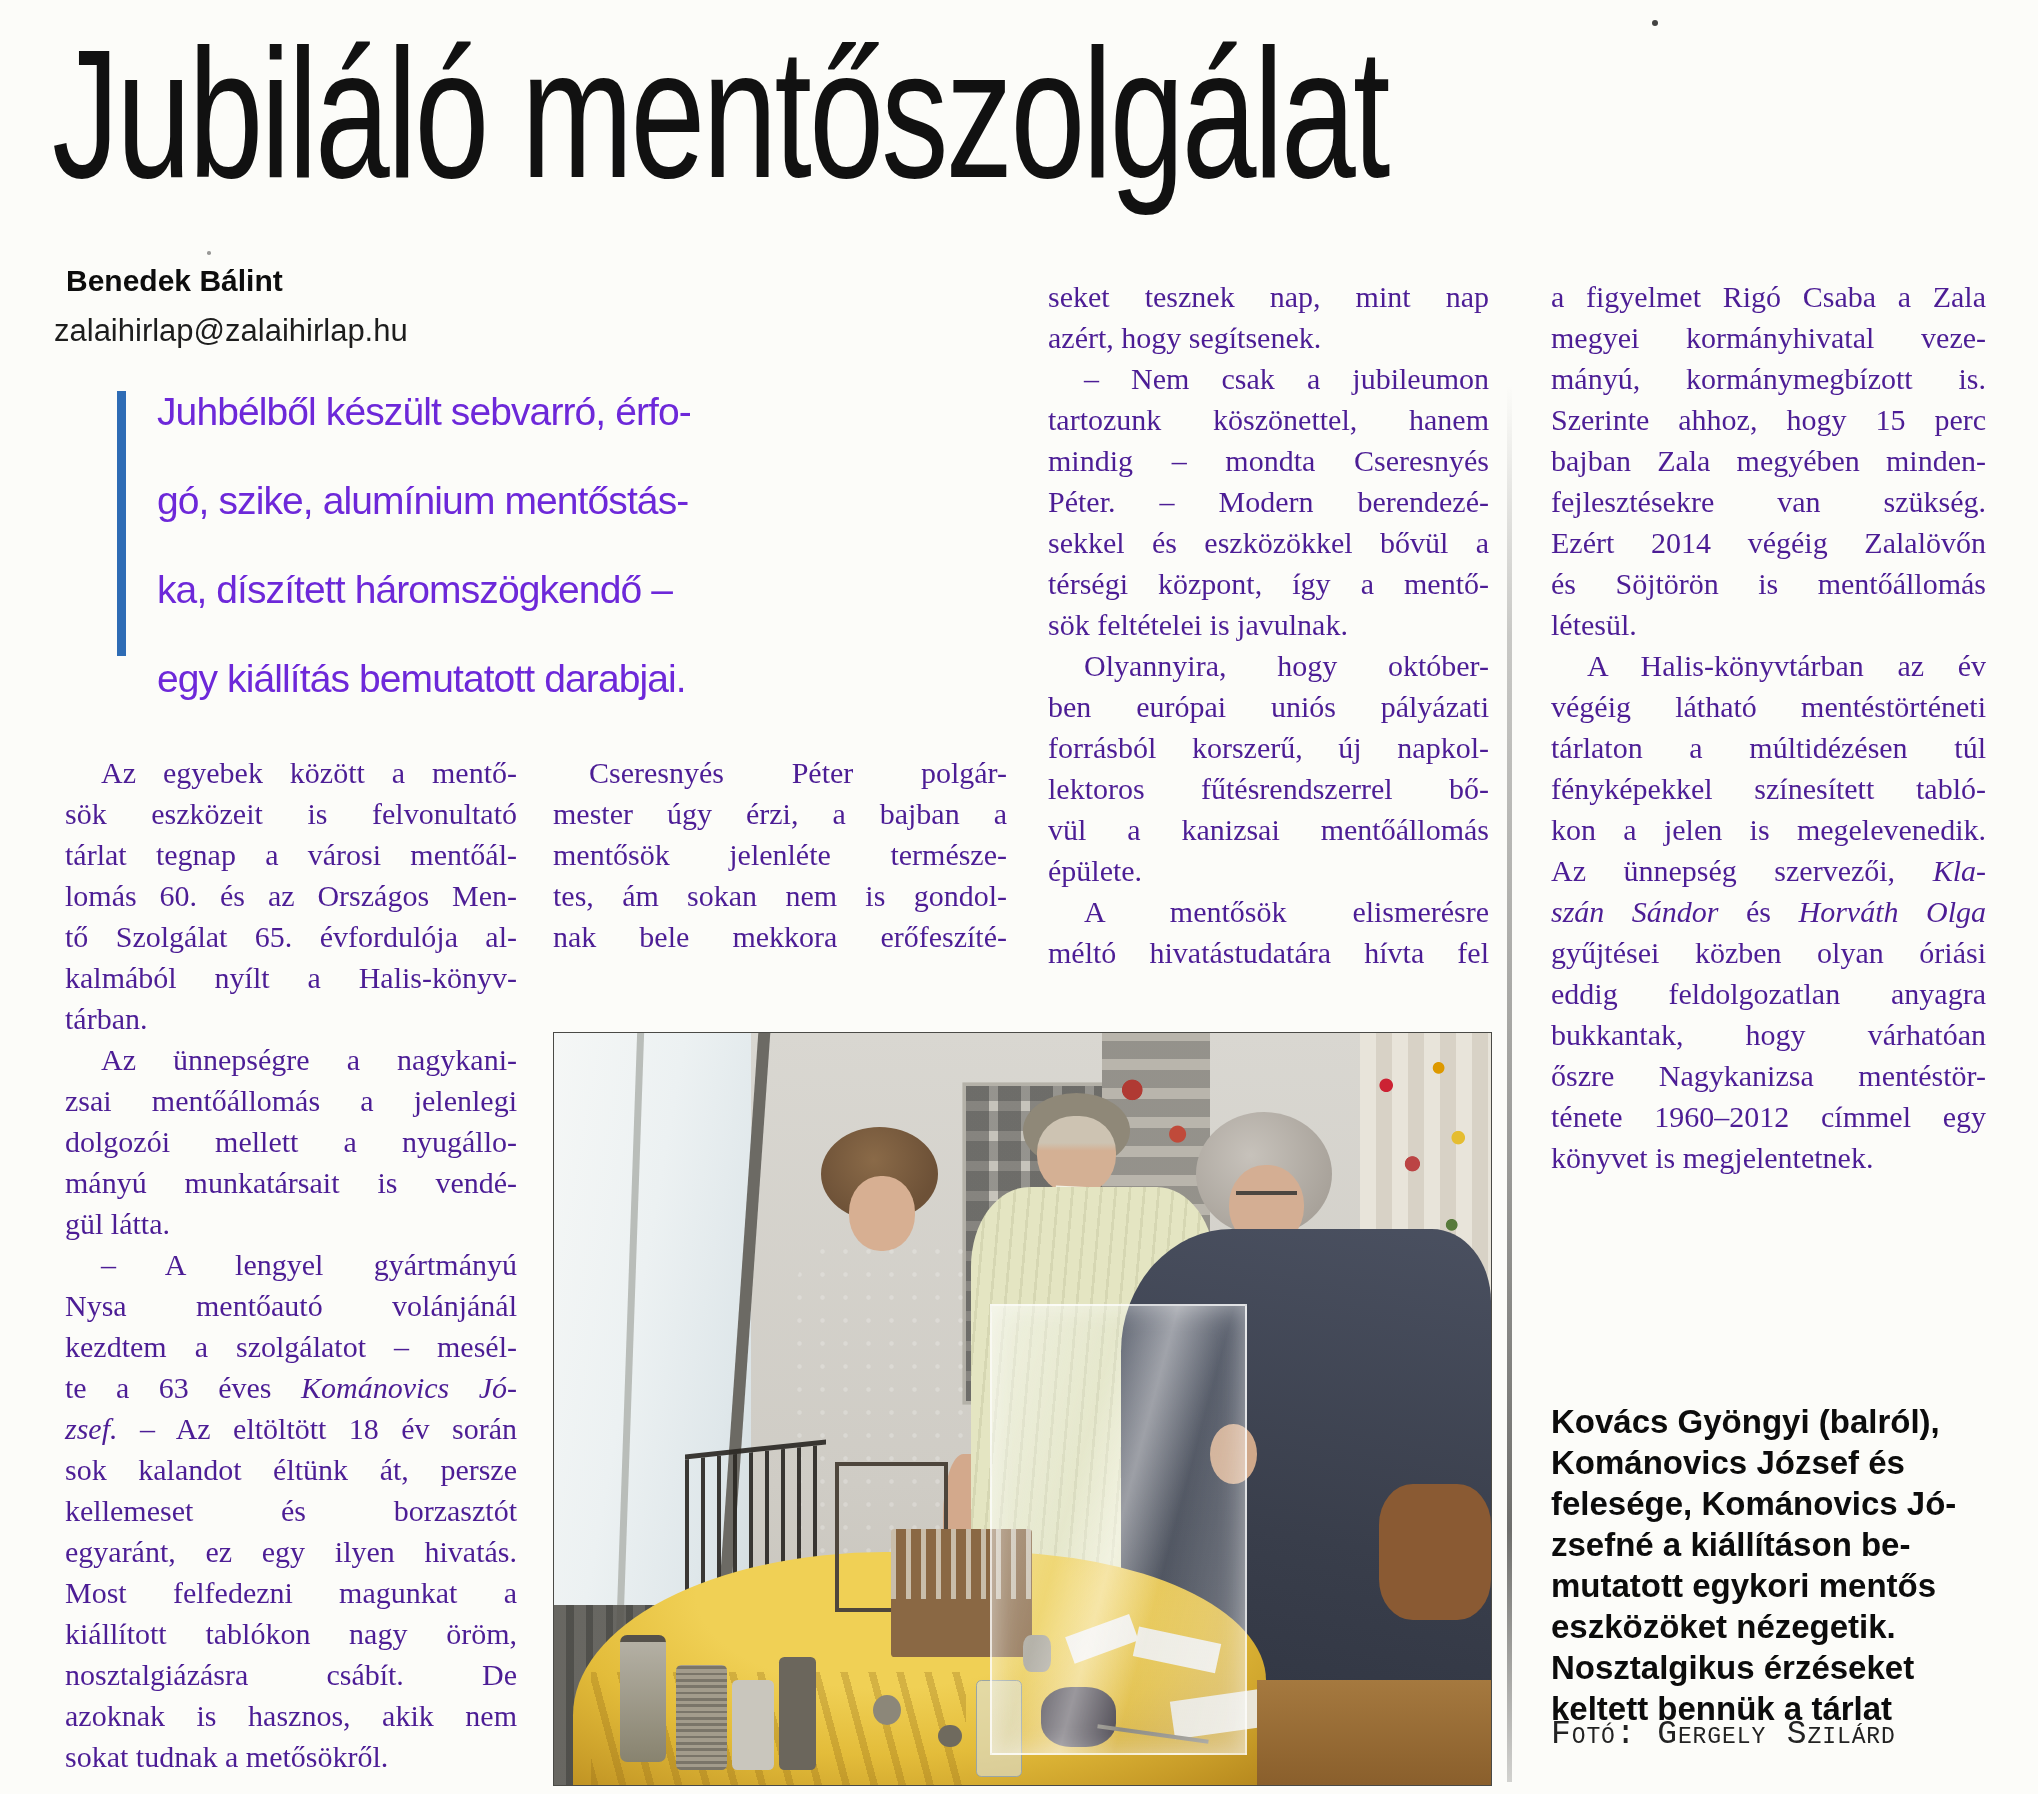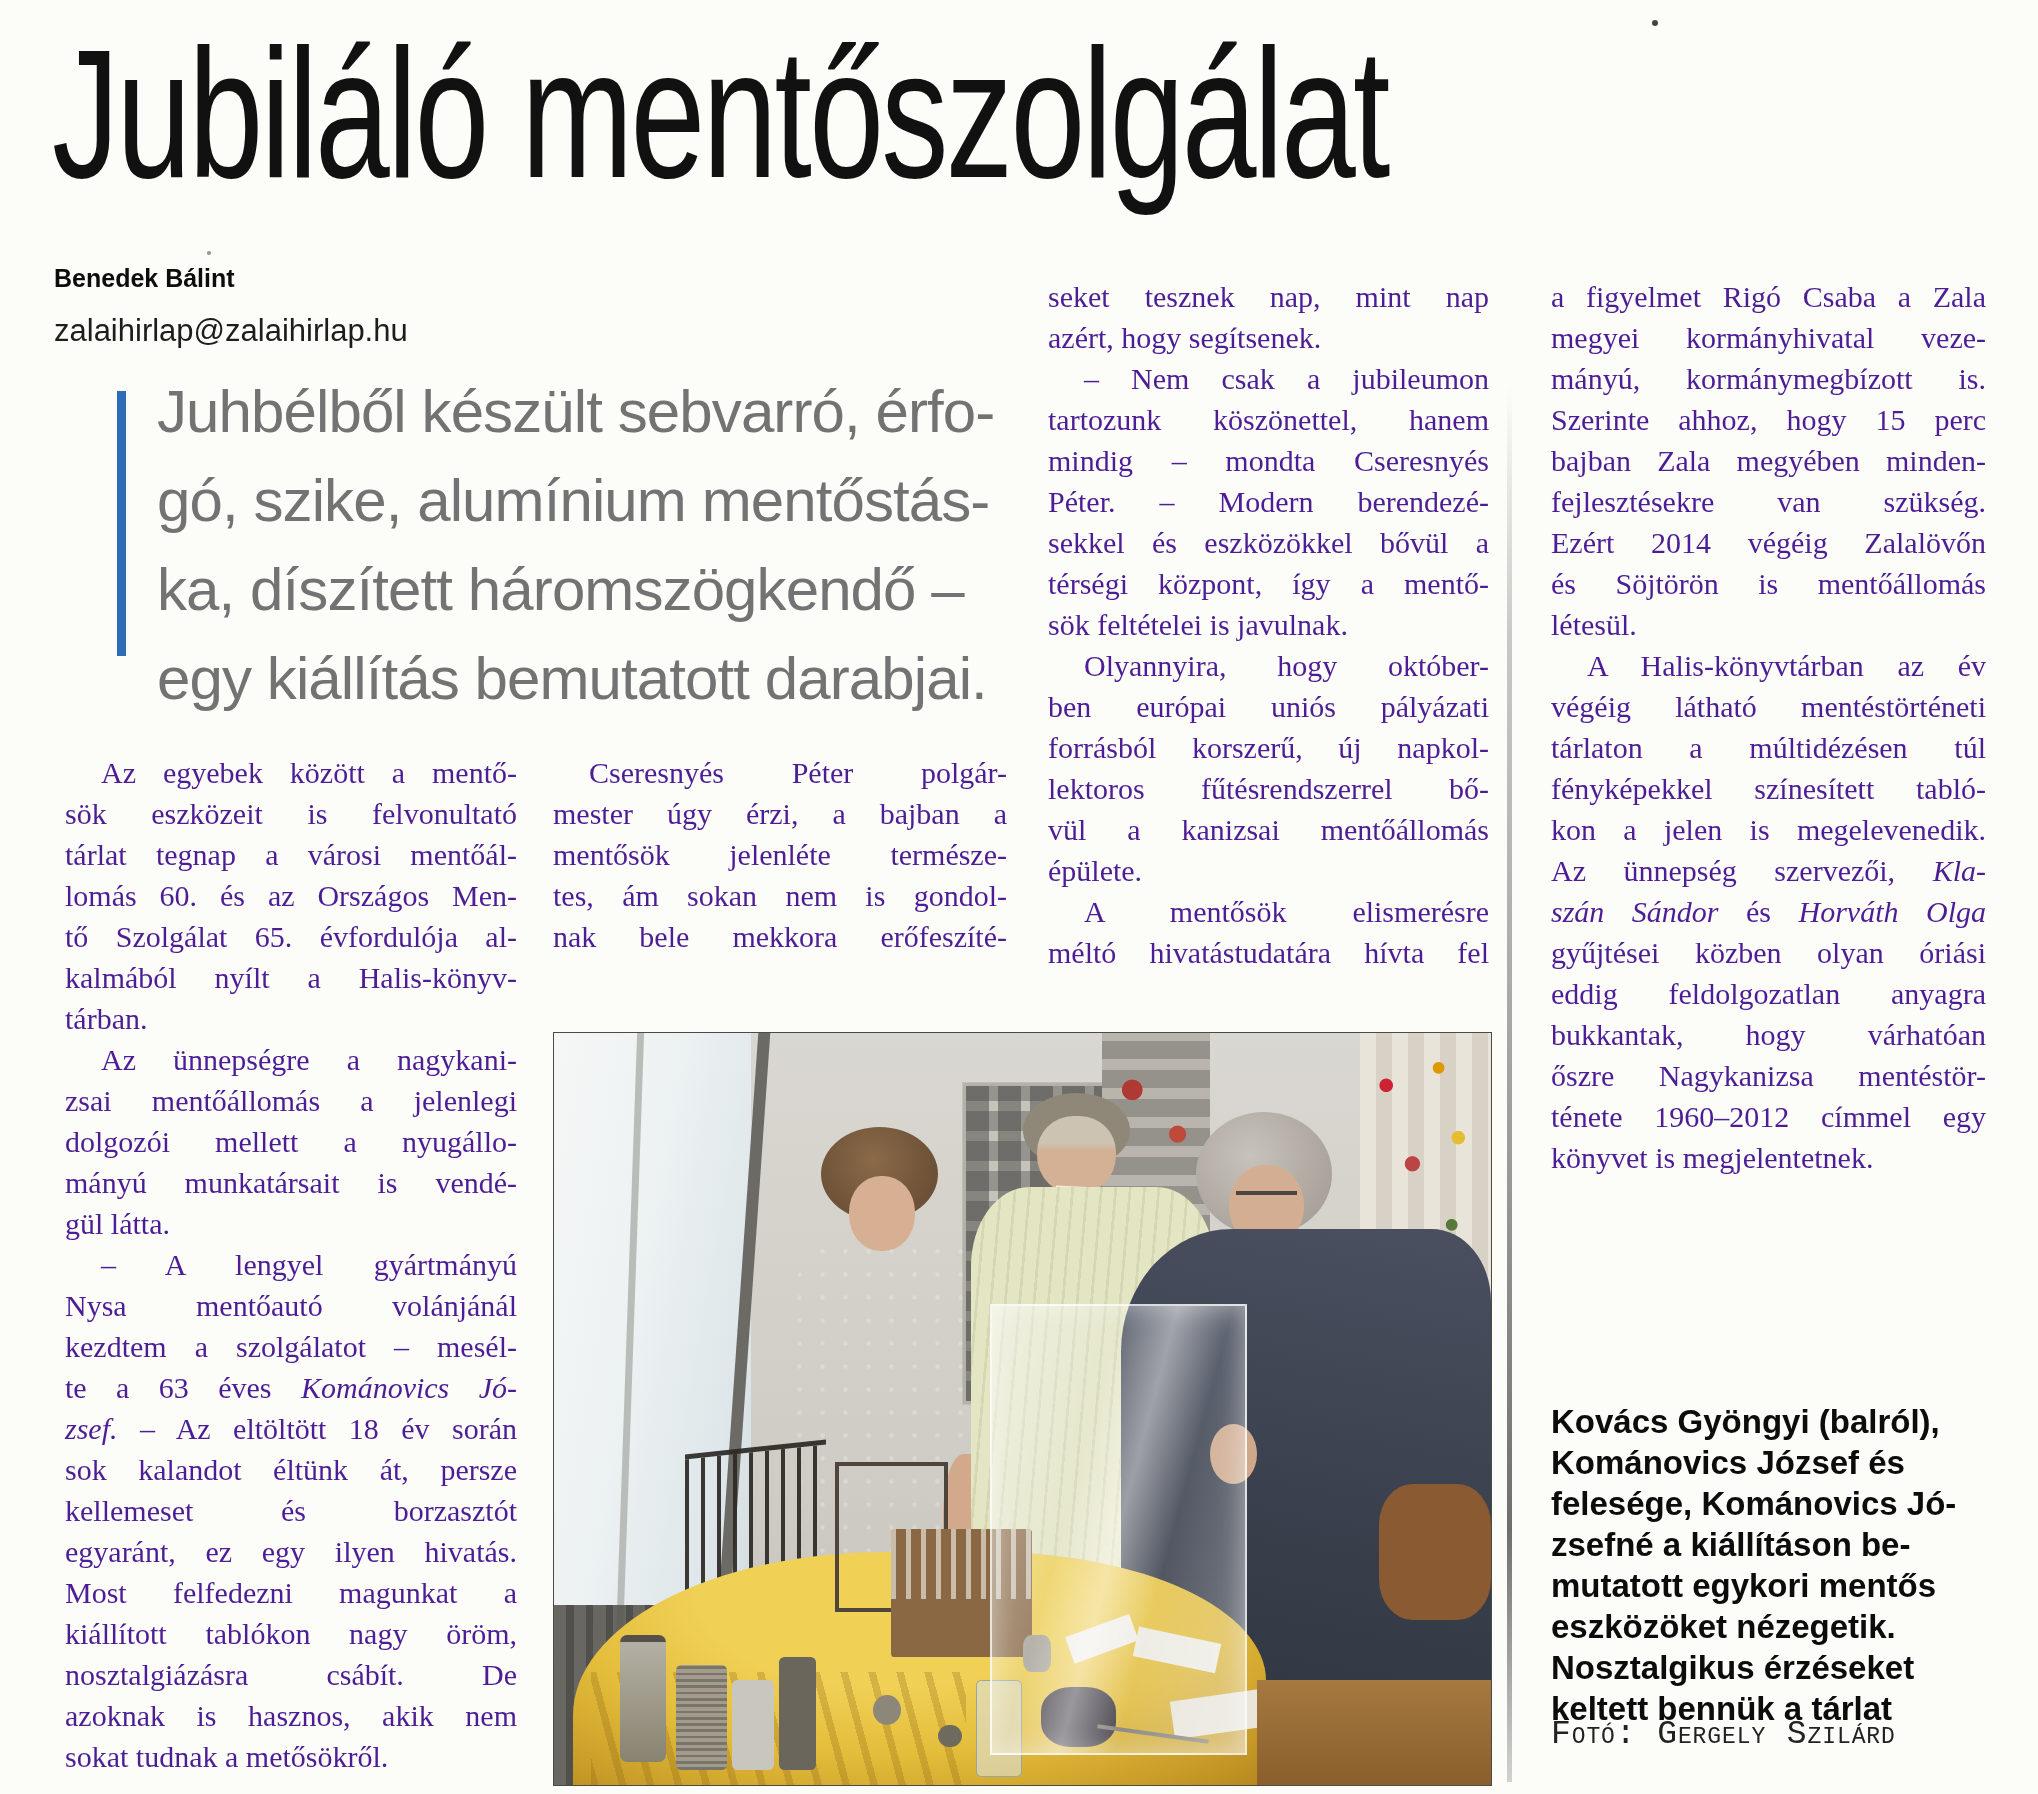--- a/index.html
+++ b/index.html
@@ -9,32 +9,32 @@
     font-family:"Liberation Serif", serif;
   }
   .title{
     position:absolute;left:52px;top:0;margin:0;
     font-family:"Liberation Sans", sans-serif;
     font-weight:400;font-size:184px;line-height:226px;letter-spacing:-3.6px;
     color:#111;white-space:nowrap;
     transform:scaleX(.73);transform-origin:0 0;
   }
   .byline-name{
-    position:absolute;left:54px;top:264px;
-    font-family:"Liberation Sans", sans-serif;font-weight:700;font-size:25px;color:#0d0d0d;
+    position:absolute;left:66px;top:264px;
+    font-family:"Liberation Sans", sans-serif;font-weight:700;font-size:30px;color:#0d0d0d;
   }
   .byline-email{
     position:absolute;left:54px;top:313px;
     font-family:"Liberation Sans", sans-serif;font-size:31px;color:#1d1d1d;
   }
   .lead-bar{position:absolute;left:117px;top:391px;width:9px;height:265px;background:#2e6cb5;}
   .lead{
     position:absolute;left:157px;top:367px;width:882px;
-    font-family:"Liberation Sans", sans-serif;font-size:60px;line-height:89px;
-    letter-spacing:-0.9px;color:#737373;
+    font-family:"Liberation Sans", sans-serif;font-size:39px;line-height:89px;
+    letter-spacing:-0.9px;color:#6d28d9;
   }
   .lead .tline{height:89px;}
   .col{position:absolute;font-size:30px;line-height:41px;color:#4c1d95;}
   .col .tline{height:41px;text-align:justify;text-align-last:justify;overflow:visible;white-space:normal;}
   .col .tline.nojust{text-align-last:left;}
   .col .tline.indent{text-indent:36px;}
   .noj .tline{text-align:left;text-align-last:left;}
   .col1{left:54px;top:752px;width:452px;margin-left:11px;}
   .col2{left:553px;top:752px;width:454px;}
   .col3{left:1048px;top:276px;width:441px;}

